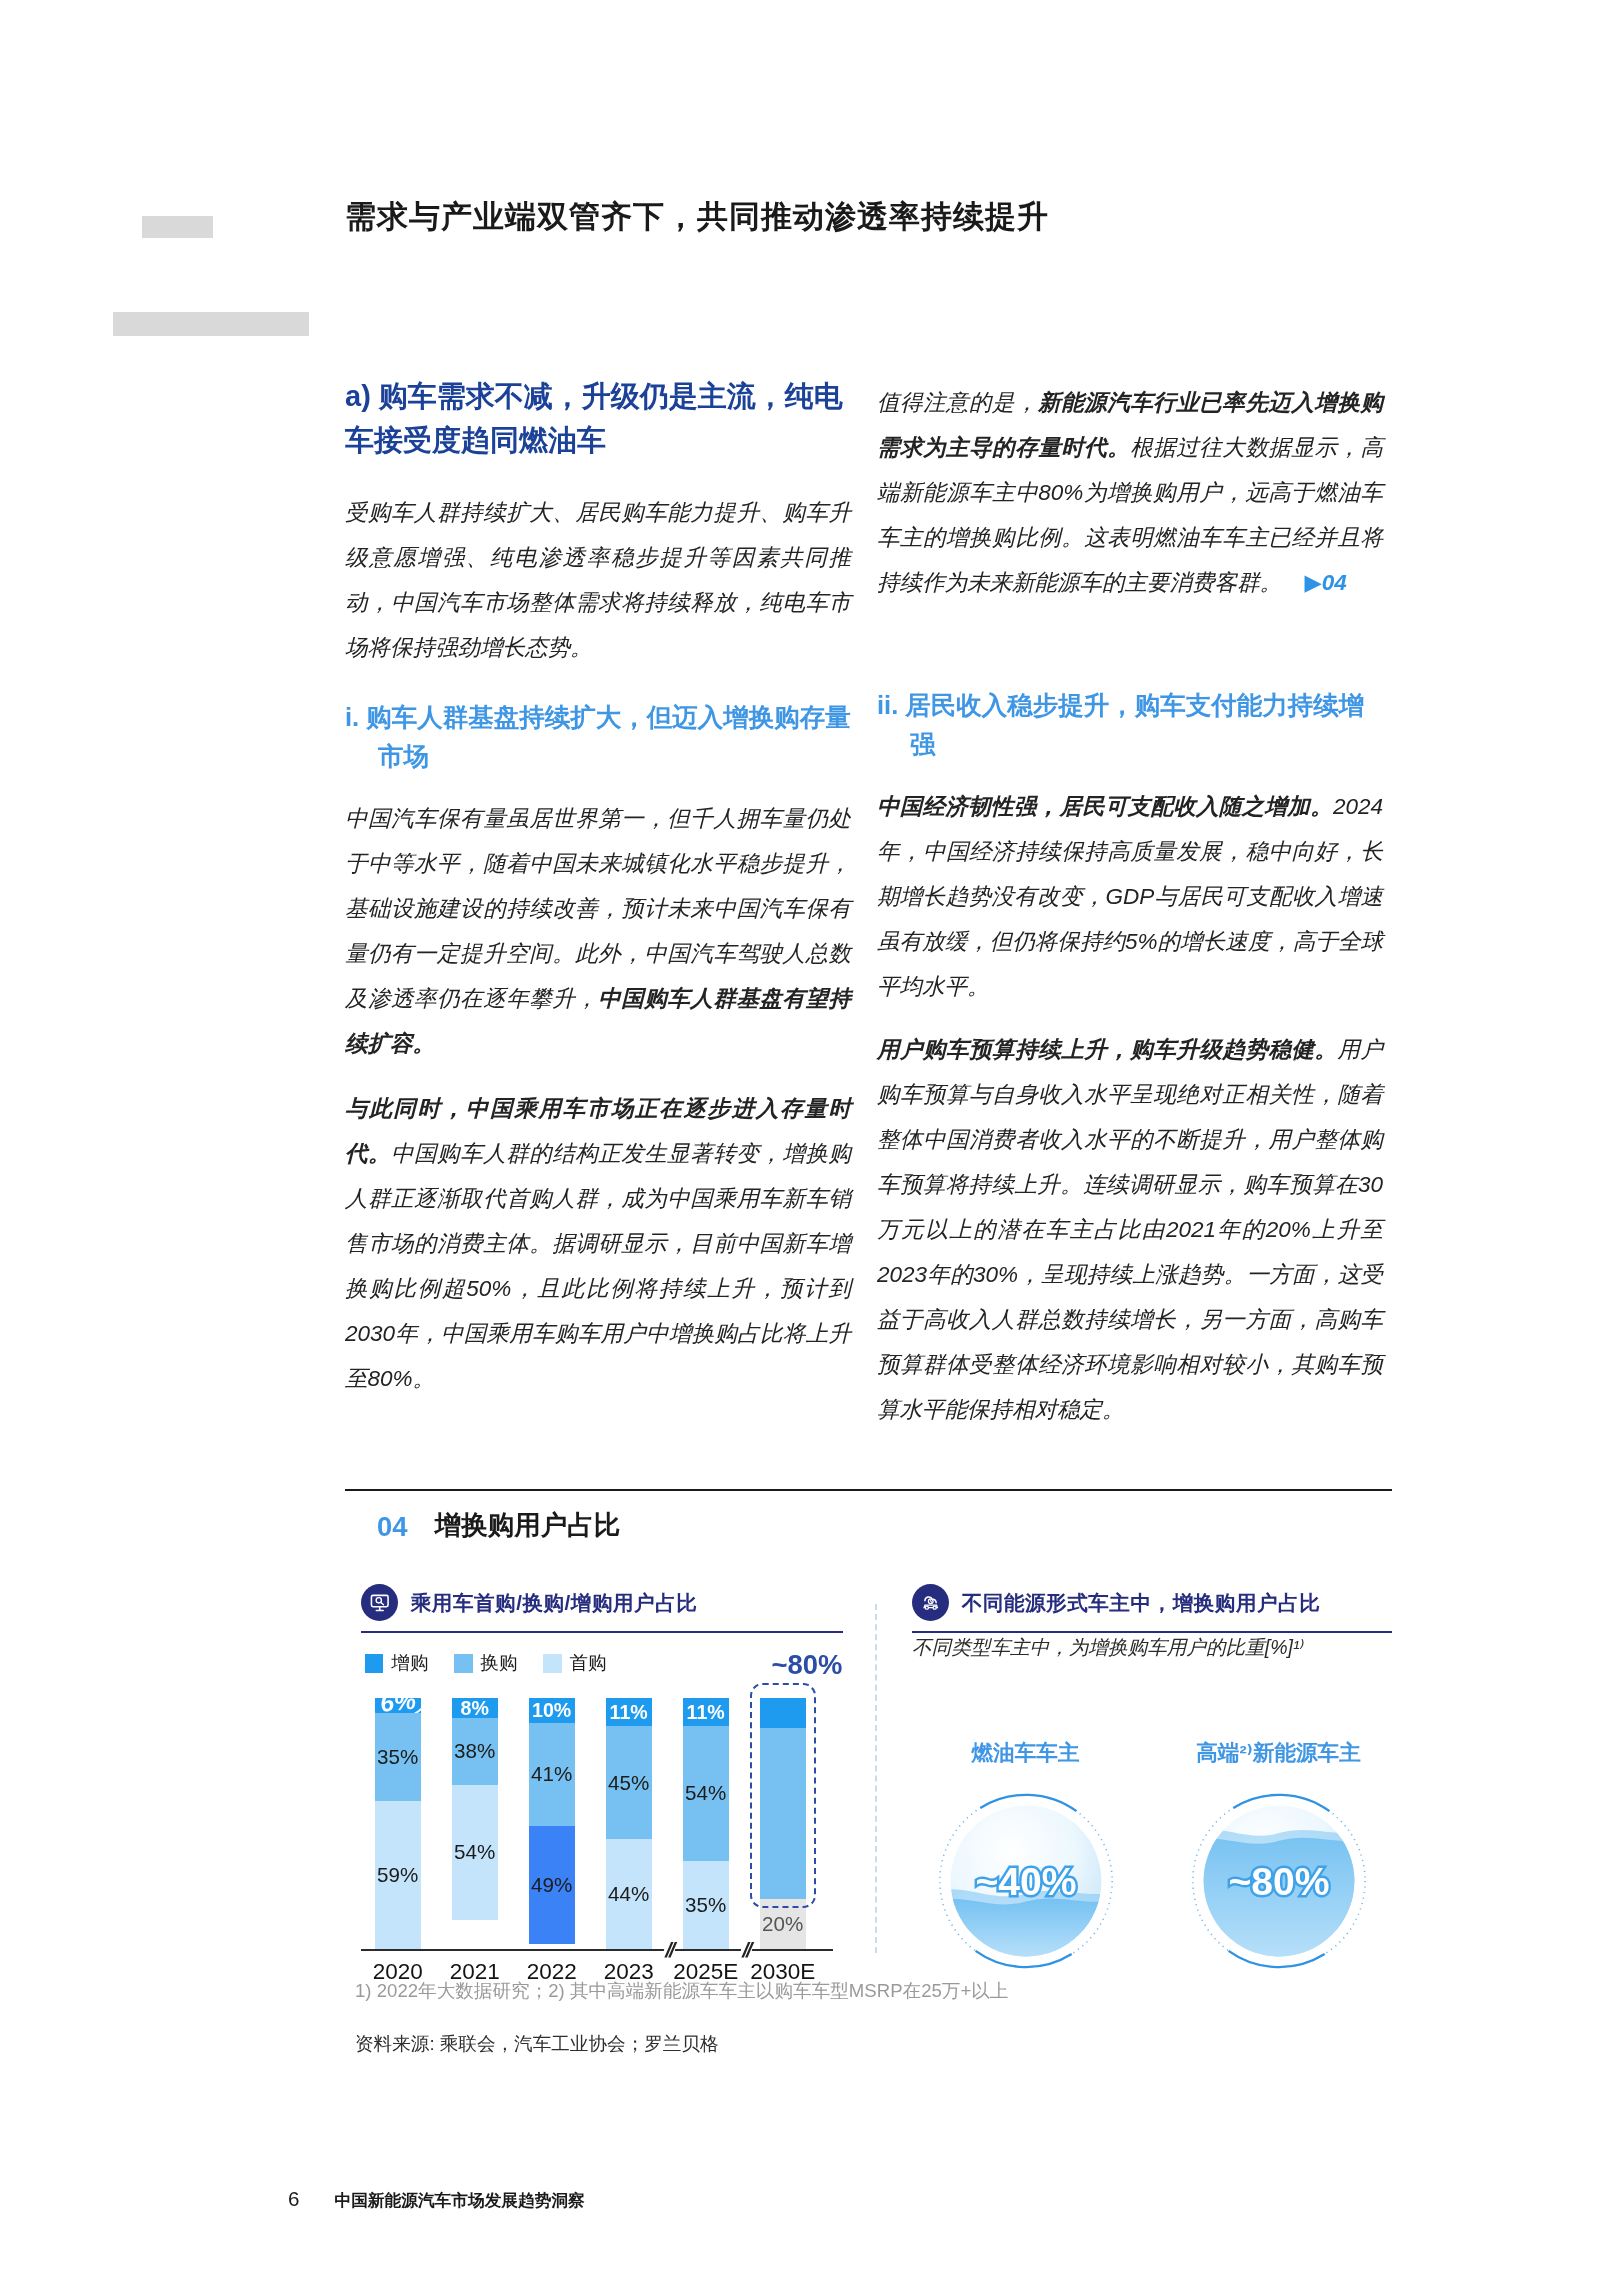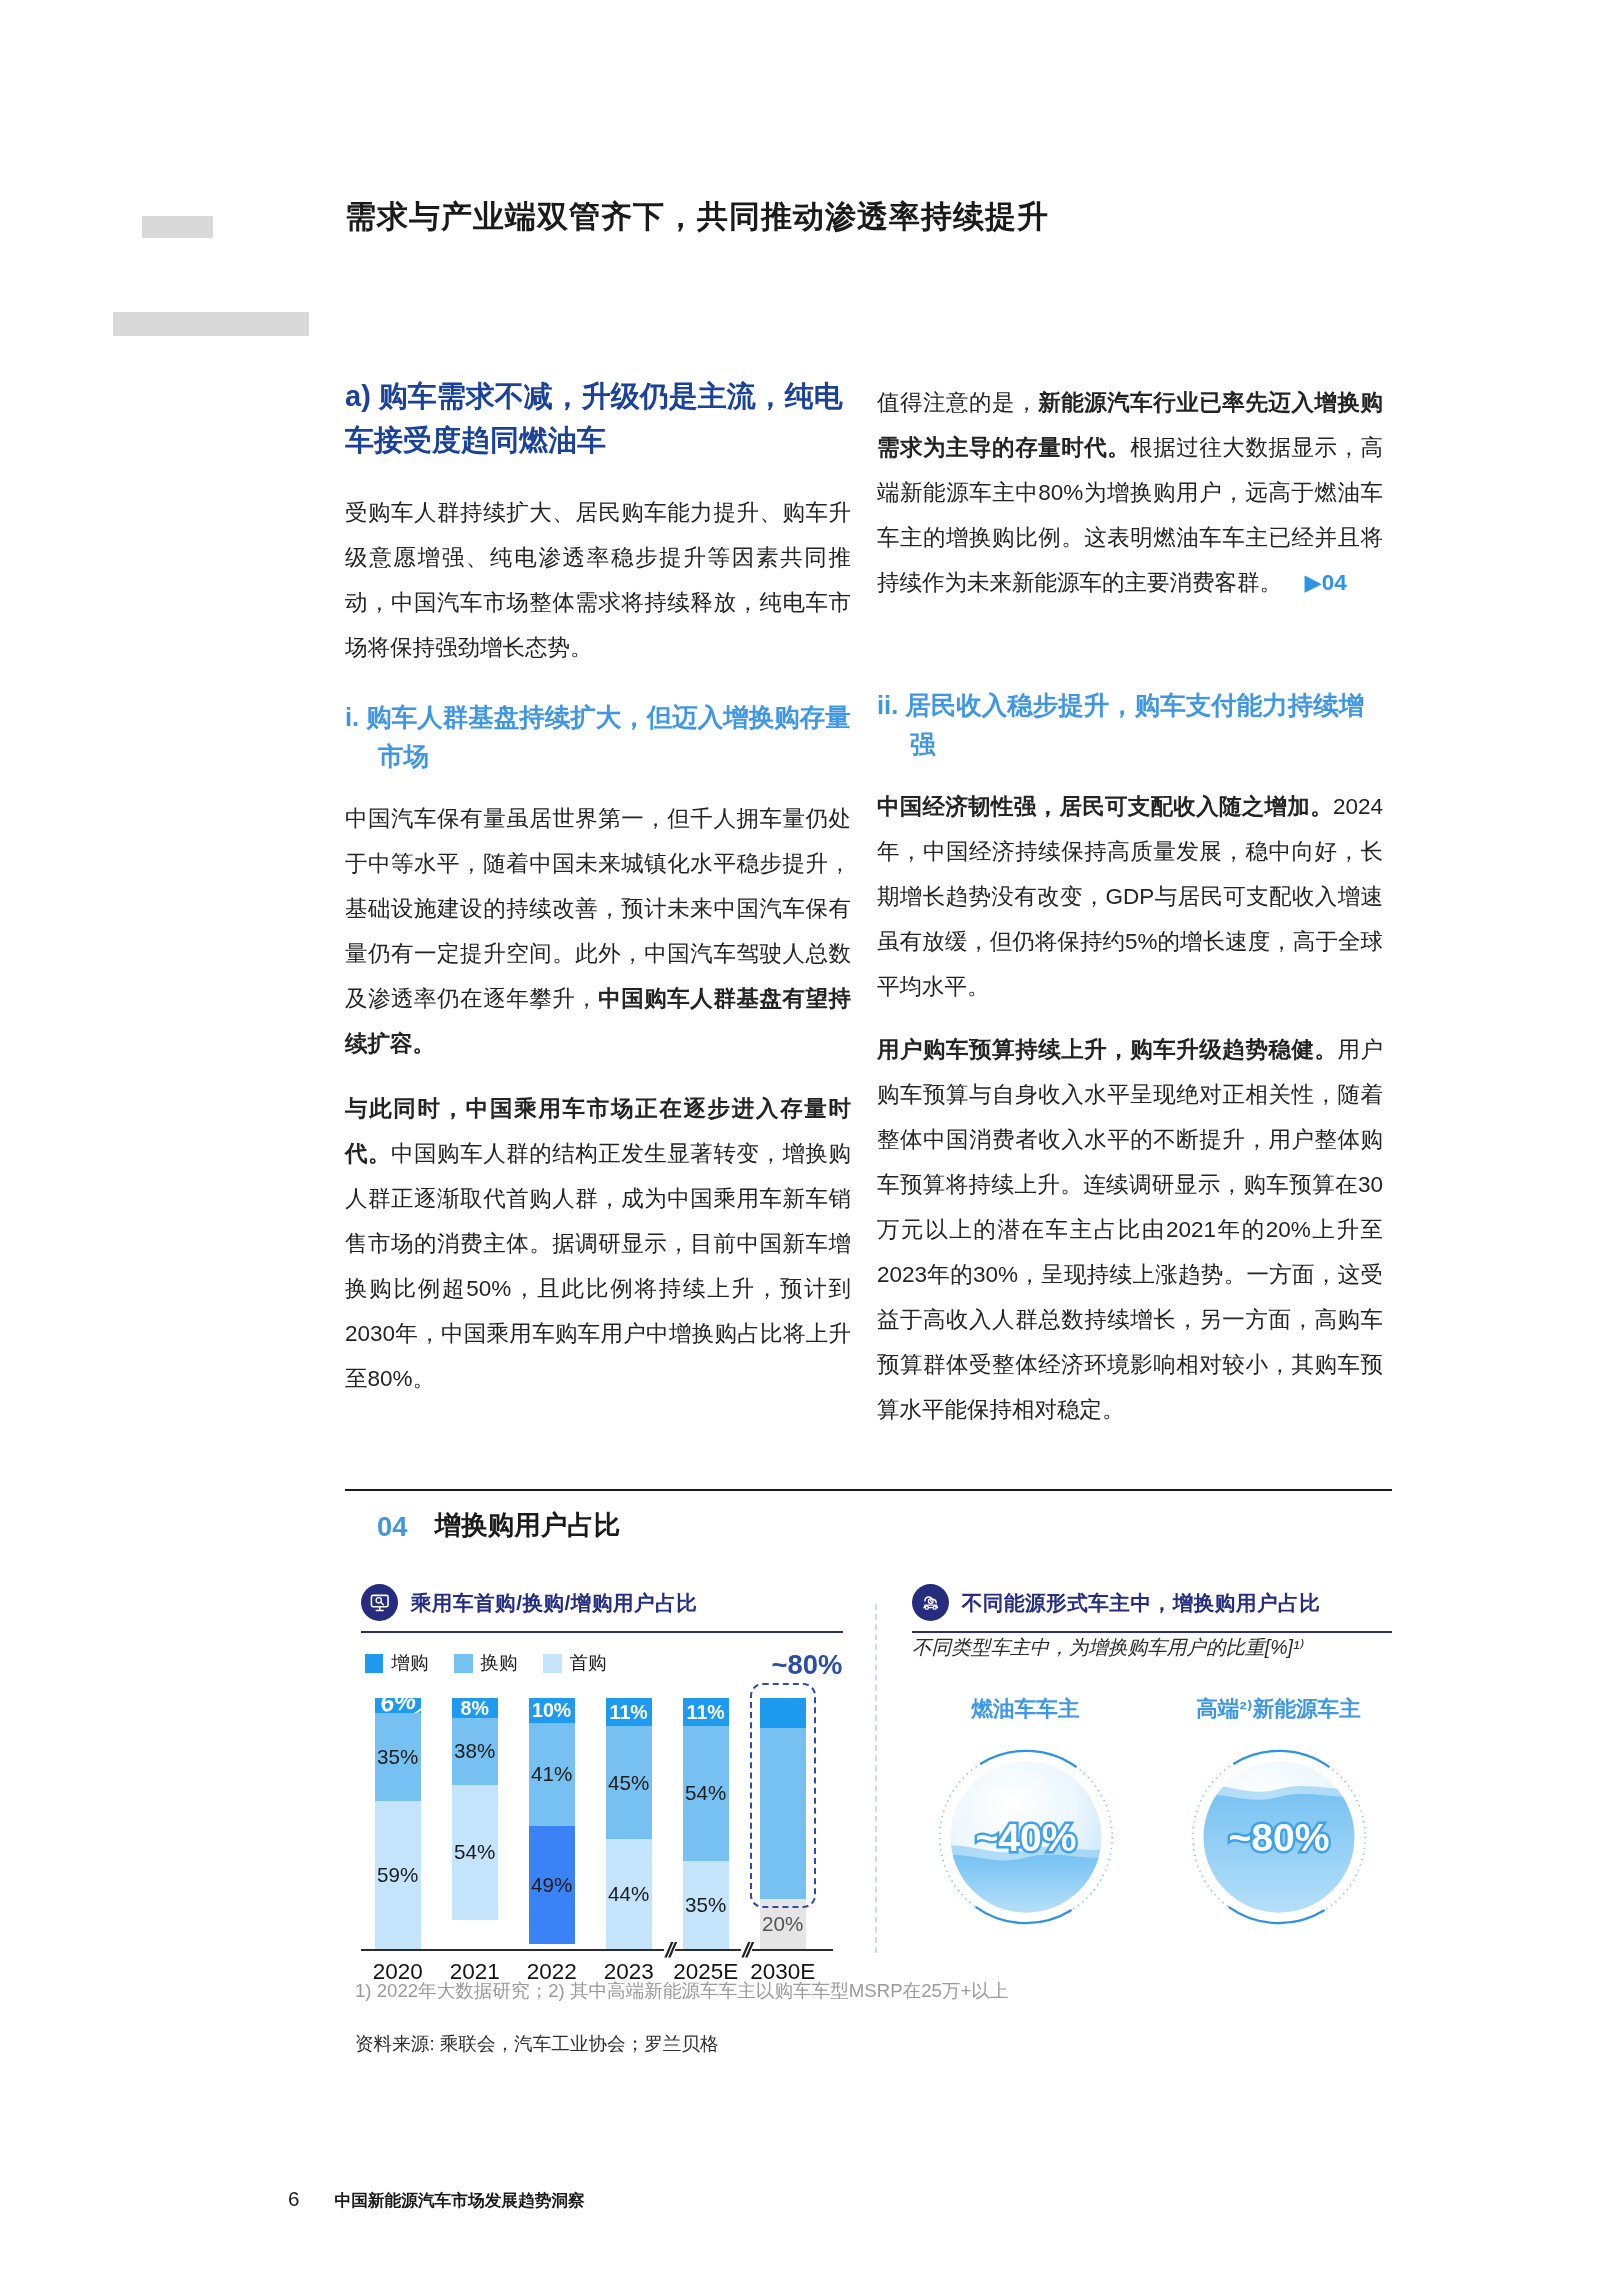--- a/index.html
+++ b/index.html
@@ -13,21 +13,21 @@
   
   .main-title { position:absolute; left:345px; top:196px; font-size:31px; font-weight:700; color:#1a1a1a; letter-spacing:1px; }
 
   
   .col { position:absolute; width:506px; }
   .col-left { left:345px; }
   .col-right { left:877px; }
 
   .heading-a { font-size:29px; line-height:44px; font-weight:700; color:#1B4298; }
   .heading-roman { font-size:25.5px; line-height:39px; font-weight:700; color:#3F96E4; padding-left:33px; text-indent:-33px; }
-  .para { font-size:22.5px; line-height:45px; color:#232323; text-align:justify; }
+  .para { font-size:22.5px; line-height:45px; color:#232323; text-align:justify;font-style:italic; }
   .para .b { font-weight:700; }
 
   
   .rule { position:absolute; left:345px; top:1489px; width:1047px; height:2px; background:#1a1a1a; }
   .fig-head { position:absolute; left:345px; top:1507px; display:flex; align-items:flex-end; gap:27.4px;margin-left:32px; }
   .fig-num { font-size:27.4px; font-weight:700; color:#3F96E4; }
   .fig-title { font-size:26.5px; font-weight:700; color:#1a1a1a; }
 
   .panel { position:absolute; top:1584px; }
   .panel-left { left:361px; width:482px; }
@@ -57,21 +57,21 @@
   .x-label { position:absolute; top:261px; left:50%; transform:translateX(-50%); width:98px; text-align:center; font-size:22.5px; color:#141414; }
   .axis-break { position:absolute; top:240px; right:-23.5px; font-size:20.6px; font-weight:700; color:#222; background:#fff; padding:0 2px; transform:skewX(-14deg); letter-spacing:-2px; z-index:2; }
   .callout-box { position:absolute; left:-9.8px; top:-14.7px; width:66px; height:225px; border:2.9px dashed #2B4DA6; border-radius:12.7px; }
   .callout-label { position:absolute; left:11.8px; top:-49px; font-size:27.4px; font-weight:700; color:#2B4DA6; white-space:nowrap; }
 
   
   .v-divider { position:absolute; left:875px; top:1604px; height:349px; border-left:2px dashed #C5DDF0; }
 
   
   .gauge-row { display:flex; justify-content:space-between; margin-top:33px; padding:0 2px; }
-  .gauge-cell { width:223px; display:flex; flex-direction:column; align-items:center; }
+  .gauge-cell { width:223px; display:flex; flex-direction:column; align-items:center;margin-top:44px; }
   .gauge-label { font-size:21.6px; font-weight:700; color:#3F96E4; margin-bottom:21.6px; }
   .gauge { width:186px; height:186px; }
   .gauge-text { font-size:40px; font-weight:800; fill:#fff; stroke:#3FA2E9; stroke-width:5px; paint-order:stroke; text-anchor:middle; font-family:"Liberation Sans","DejaVu Sans",sans-serif; }
 
   
   .footnote { position:absolute; left:355px; top:1978px; font-size:18.6px; color:#9A9A9A; }
   .source { position:absolute; left:355px; top:2031px; font-size:18.6px; color:#2e2e2e; }
 
   
   .footer { position:absolute; left:288px; top:2187px; display:flex; align-items:baseline; gap:35px; }

